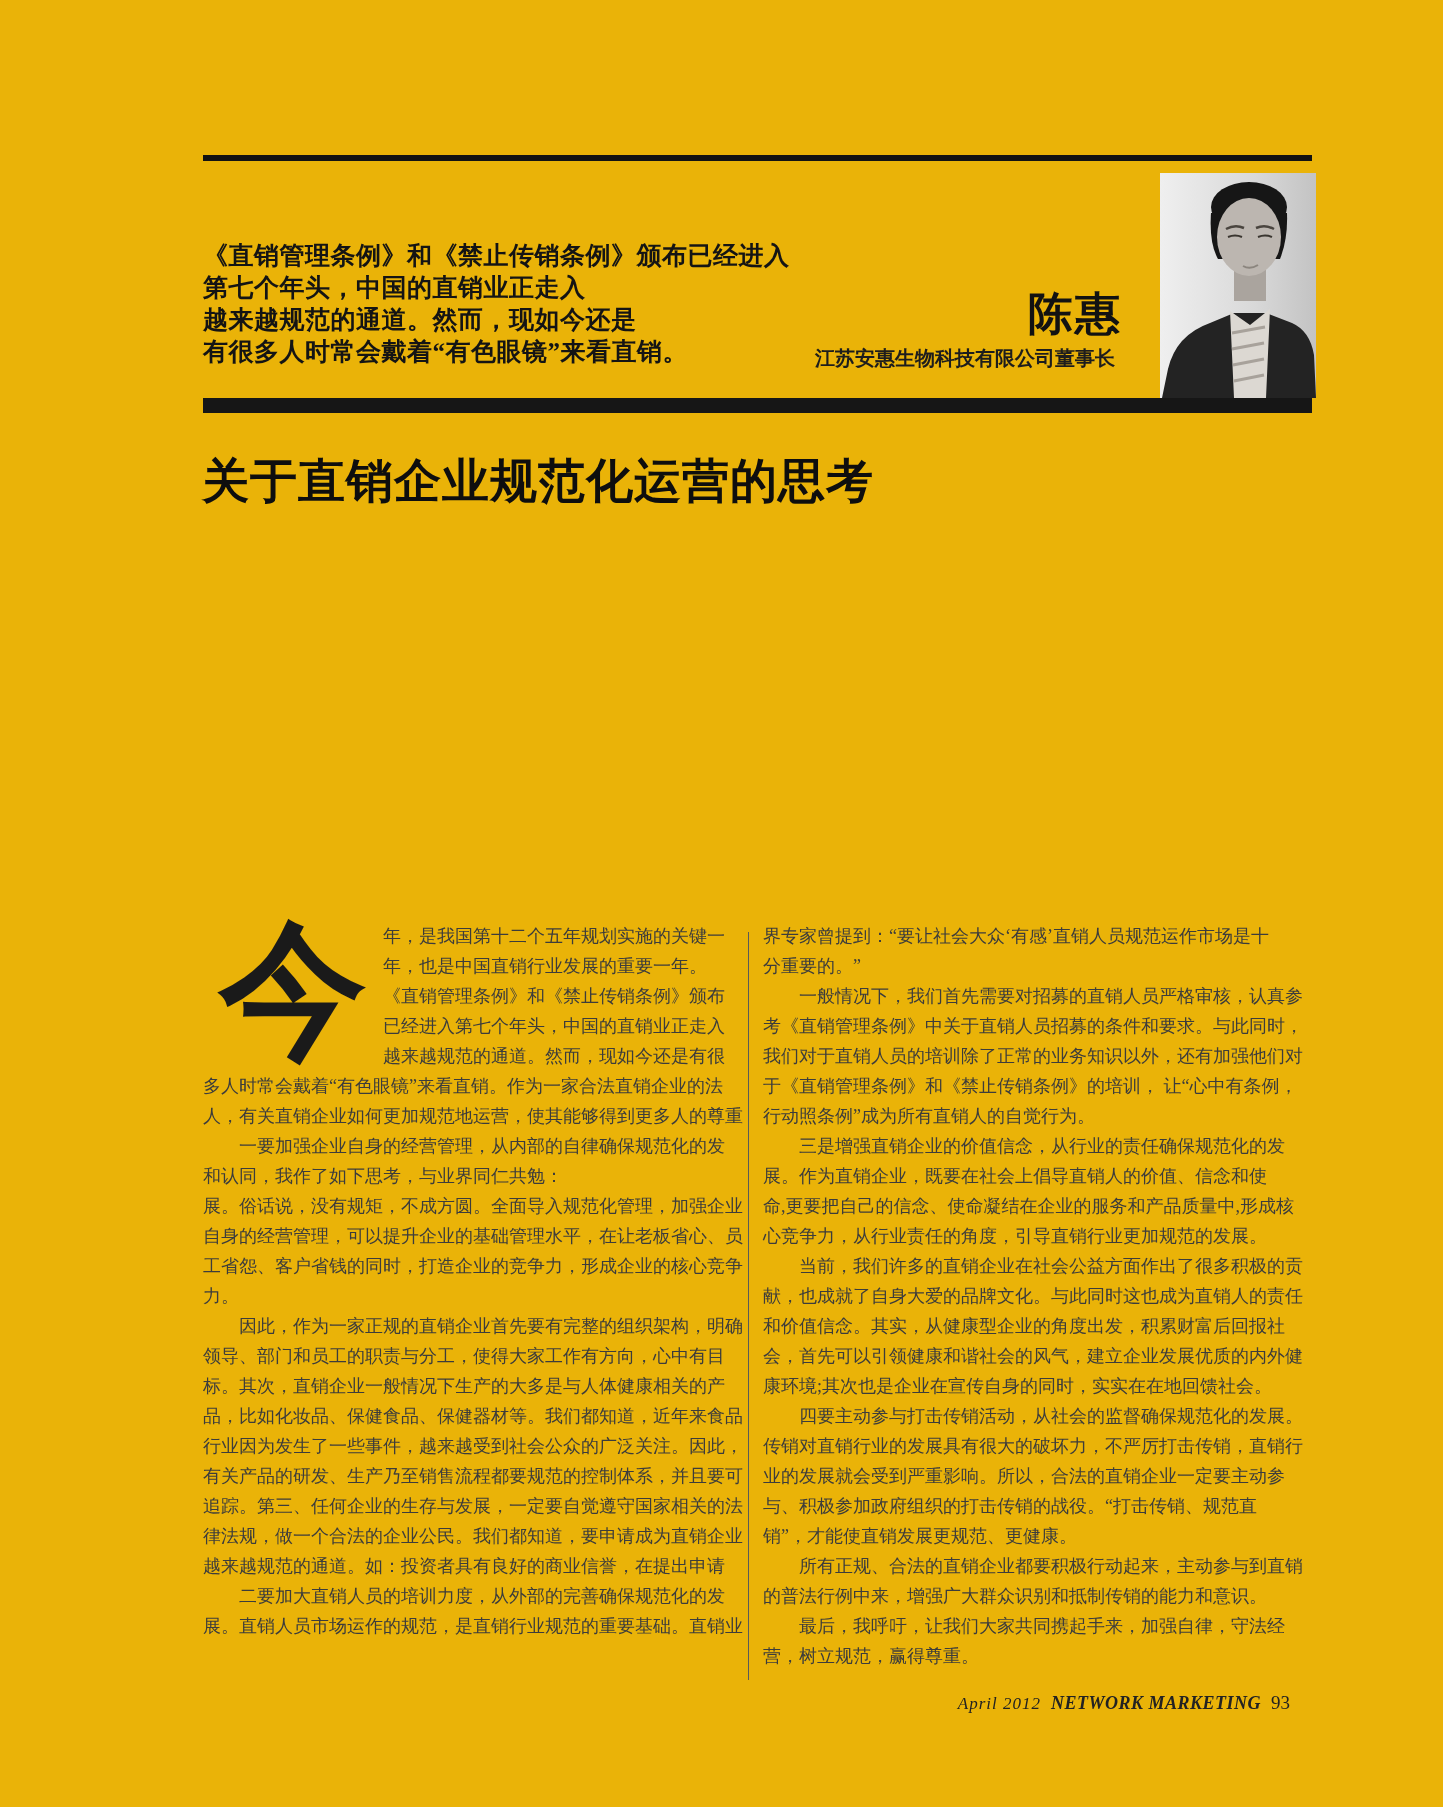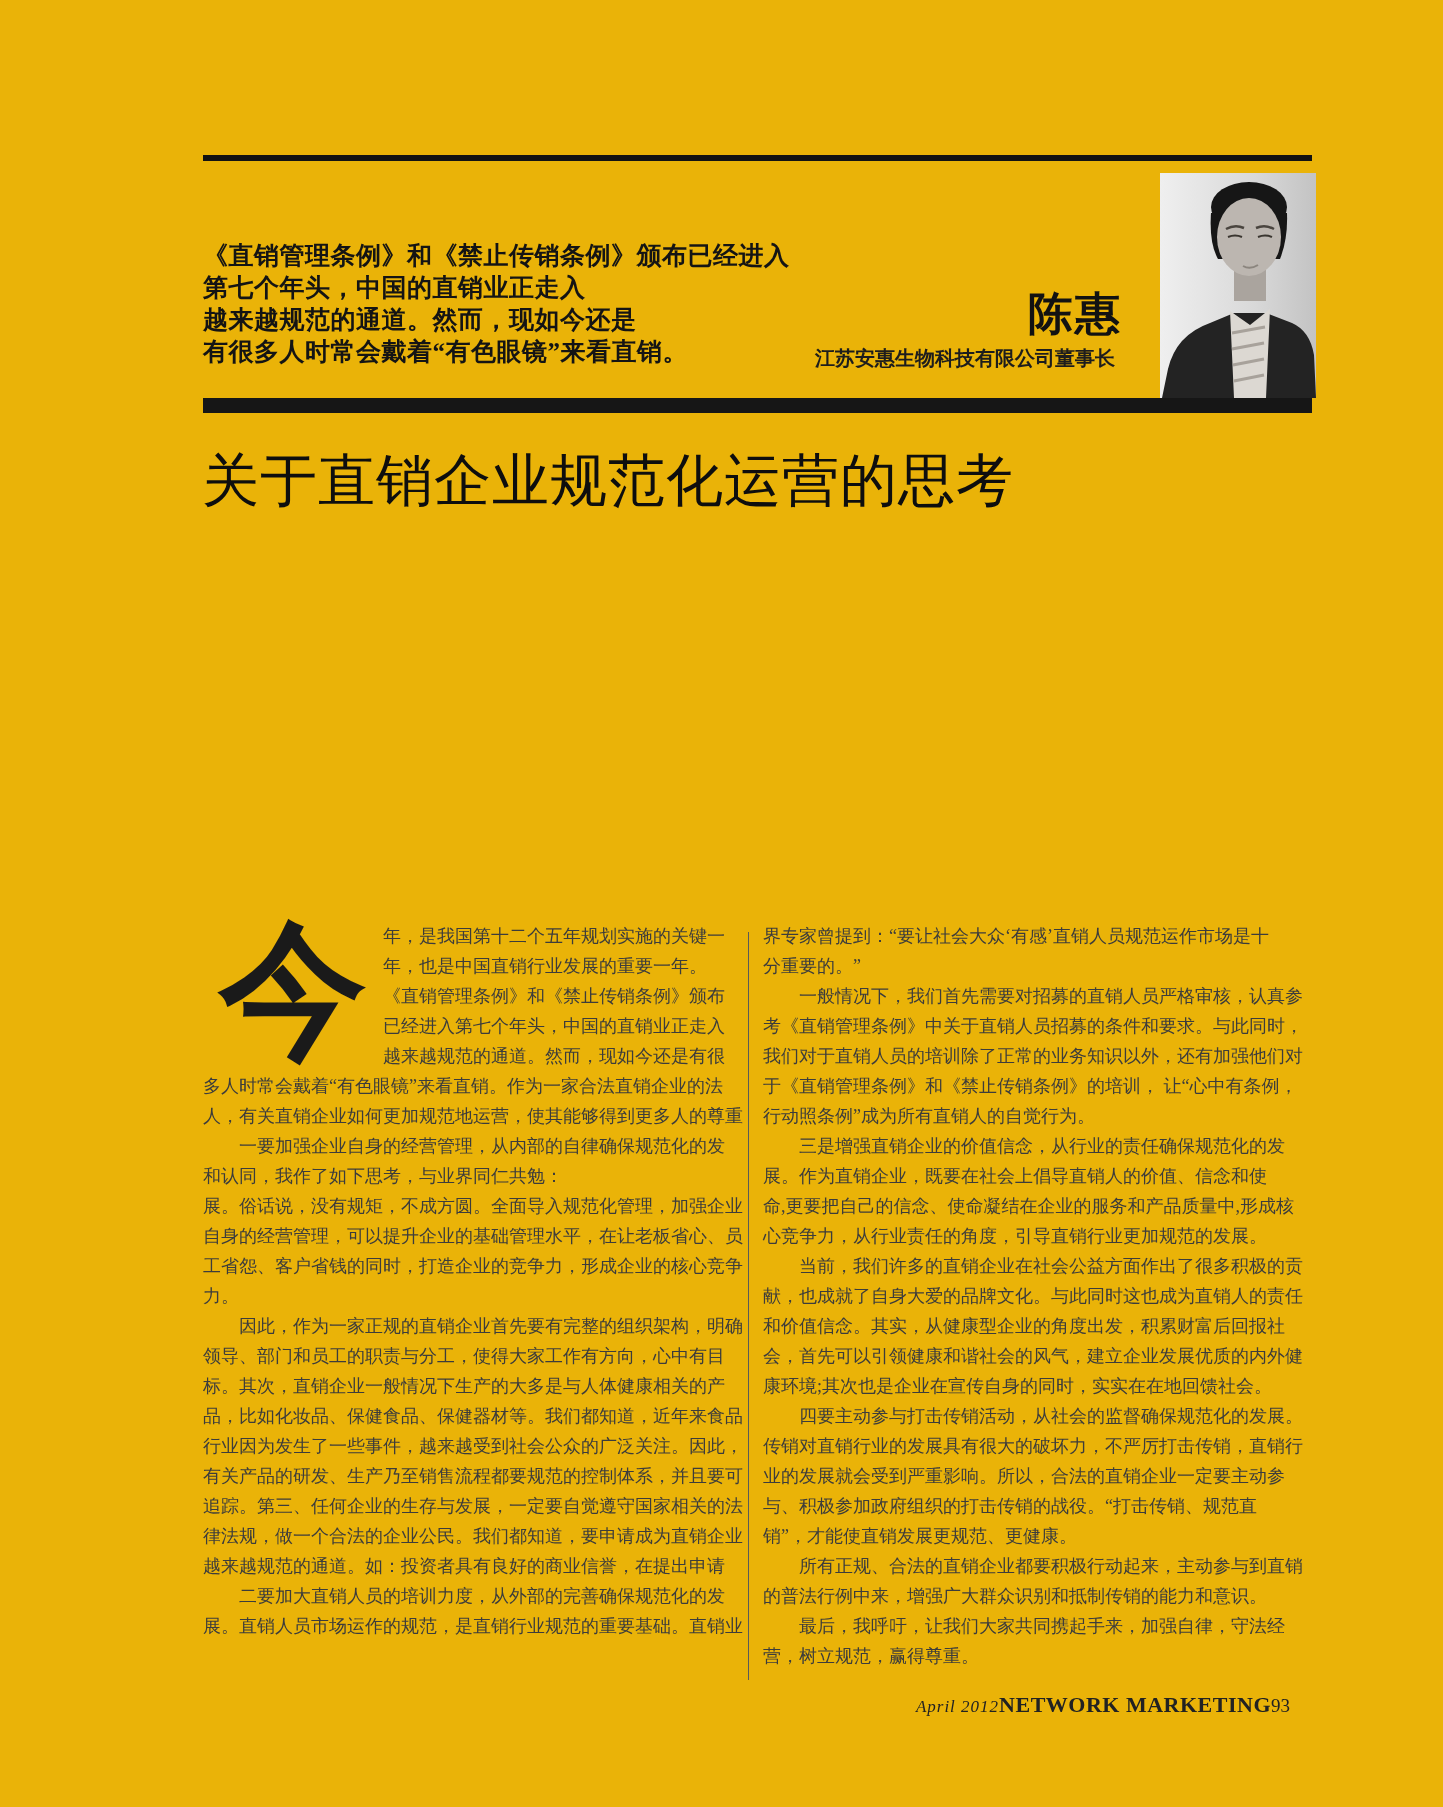--- a/index.html
+++ b/index.html
@@ -33,21 +33,21 @@
   .photo {
     position:absolute; left:1160px; top:173px;
     width:156px; height:225px; overflow:hidden;
   }
   .black-bar {
     position:absolute; left:203px; top:398px;
     width:1109px; height:15px; background:#161616;
   }
   .title {
     position:absolute; left:202px; top:450px; margin:0;
-    font-size:57px; line-height:62px; font-weight:normal;
+    font-size:47px; line-height:62px; font-weight:bold;
     color:#0e0e0e; letter-spacing:1px; white-space:nowrap;text-align:right;
   }
   .column {
     position:absolute; top:921px;
     font-size:18px; line-height:30px;
     color:#3c3c3c;
   }
   .column .line { white-space:nowrap; height:30px; }
   .col-left  { left:203px; width:545px; }
   .col-right { left:763px; width:528px; }
@@ -55,25 +55,25 @@
     float:left; width:180px; height:150px;
     font-size:148px; line-height:140px; text-align:center;
     font-weight:bold; color:#1a1a1a;
   }
   .col-divider {
     position:absolute; left:748px; top:932px;
     width:1px; height:748px; background:#5a5a5a;
   }
   .footer {
     position:absolute; top:1692px; right:153px;
-    display:flex; align-items:baseline; 
+    display:flex; align-items:baseline; gap:10px;
     color:#222222;
   }
   .footer-date { font-style:italic; font-size:17px; letter-spacing:1px; }
-  .footer-mag  { font-weight:bold; font-size:22px; letter-spacing:0.5px; }
+  .footer-mag  { font-weight:bold; font-size:18px; letter-spacing:0.5px;font-style:italic; }
   .footer-page { font-size:19px; }
 </style>
 </head>
 <body>
 
 <div class="page">
 
   <div class="top-rule"></div>
 
   <div class="intro">

